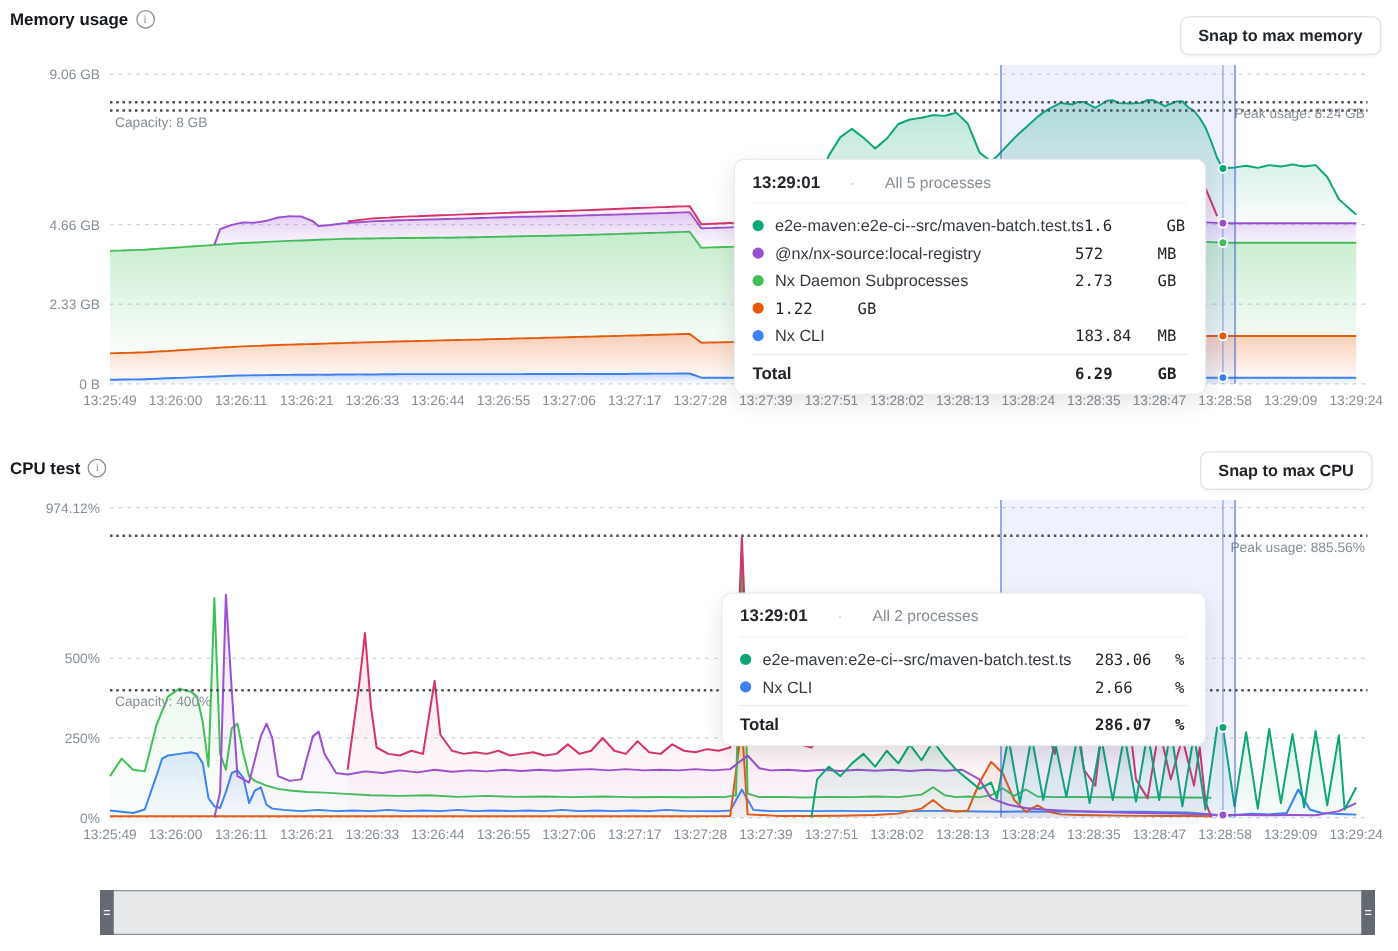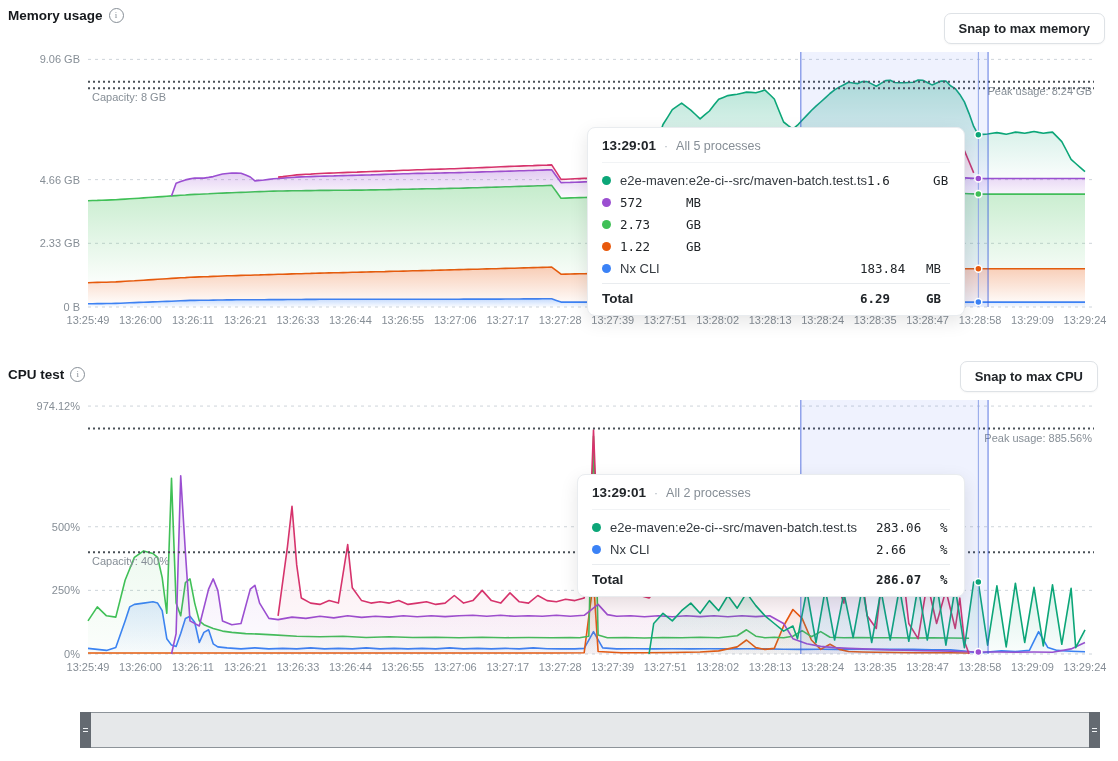--- a/index.html
+++ b/index.html
@@ -7,21 +7,21 @@
   #stage{position:relative;width:1118px;height:761px;background:#fff;overflow:hidden;}
   .section-title{position:absolute;left:8px;font-size:13.5px;font-weight:700;color:#15181c;display:flex;align-items:center;gap:6px;}
   .info-badge{display:inline-block;width:13px;height:13px;border:1px solid #868e96;border-radius:50%;
     color:#868e96;font-size:9px;line-height:13px;text-align:center;font-weight:400;font-family:"Liberation Serif",serif;}
   .snap-btn{position:absolute;background:#fff;border:1px solid #dee2e6;border-radius:7px;
     font-family:"Liberation Sans",sans-serif;font-size:13px;font-weight:600;color:#212529;
     padding:7px 14px;cursor:pointer;box-shadow:0 1px 2px rgba(0,0,0,.04);text-align:right;}
   svg text{font-family:"Liberation Sans",sans-serif;}
   .tooltip{position:absolute;background:#fff;border:1px solid #e9ecef;border-radius:8px;
     box-shadow:0 6px 18px rgba(0,0,0,.10);z-index:5;padding:0 14px;}
-  .tt-head{display:flex;align-items:center;gap:8px;padding:10px 0 9px 0;border-bottom:1px solid #f1f3f5;}
+  .tt-head{display:flex;align-items:center;gap:24px;padding:10px 0 9px 0;border-bottom:1px solid #f1f3f5;}
   .tt-time{font-size:13.5px;font-weight:700;color:#212529;}
   .tt-sep{color:#adb5bd;font-size:12px;}
   .tt-sub{font-size:12.5px;color:#868e96;}
   .tt-rows{padding:6px 0 4px 0;}
   .tt-row{display:flex;align-items:center;height:22px;}
   .tt-dot{width:9px;height:9px;border-radius:50%;margin-right:9px;flex:0 0 auto;}
   .tt-label{flex:1;font-size:13px;color:#343a40;white-space:nowrap;}
   .tt-num{font-family:"DejaVu Sans Mono",monospace;font-size:12.5px;color:#212529;text-align:left;min-width:58px;}
   .tt-unit{font-family:"DejaVu Sans Mono",monospace;font-size:12.5px;color:#212529;width:24px;margin-left:8px;}
   .tooltip.pct .tt-num{min-width:64px;}
@@ -222,25 +222,27 @@
     </div>
     <div class="tt-rows" id="mem-tt-rows">
         <div class="tt-row">
           <span class="tt-dot" style="background: rgb(12, 166, 120);"></span>
           <span class="tt-label">e2e-maven:e2e-ci--src/maven-batch.test.ts</span>
           <span class="tt-num">1.6</span>
           <span class="tt-unit">GB</span>
         </div>
         <div class="tt-row">
           <span class="tt-dot" style="background: rgb(155, 79, 209);"></span>
+          <span class="tt-label">@nx/nx-source:local-registry</span>
           <span class="tt-num">572</span>
           <span class="tt-unit">MB</span>
         </div>
         <div class="tt-row">
           <span class="tt-dot" style="background: rgb(64, 192, 87);"></span>
+          <span class="tt-label">Nx Daemon Subprocesses</span>
           <span class="tt-num">2.73</span>
           <span class="tt-unit">GB</span>
         </div>
         <div class="tt-row">
           <span class="tt-dot" style="background: rgb(232, 89, 12);"></span>
           <span class="tt-num">1.22</span>
           <span class="tt-unit">GB</span>
         </div>
         <div class="tt-row">
           <span class="tt-dot" style="background: rgb(59, 130, 246);"></span>

